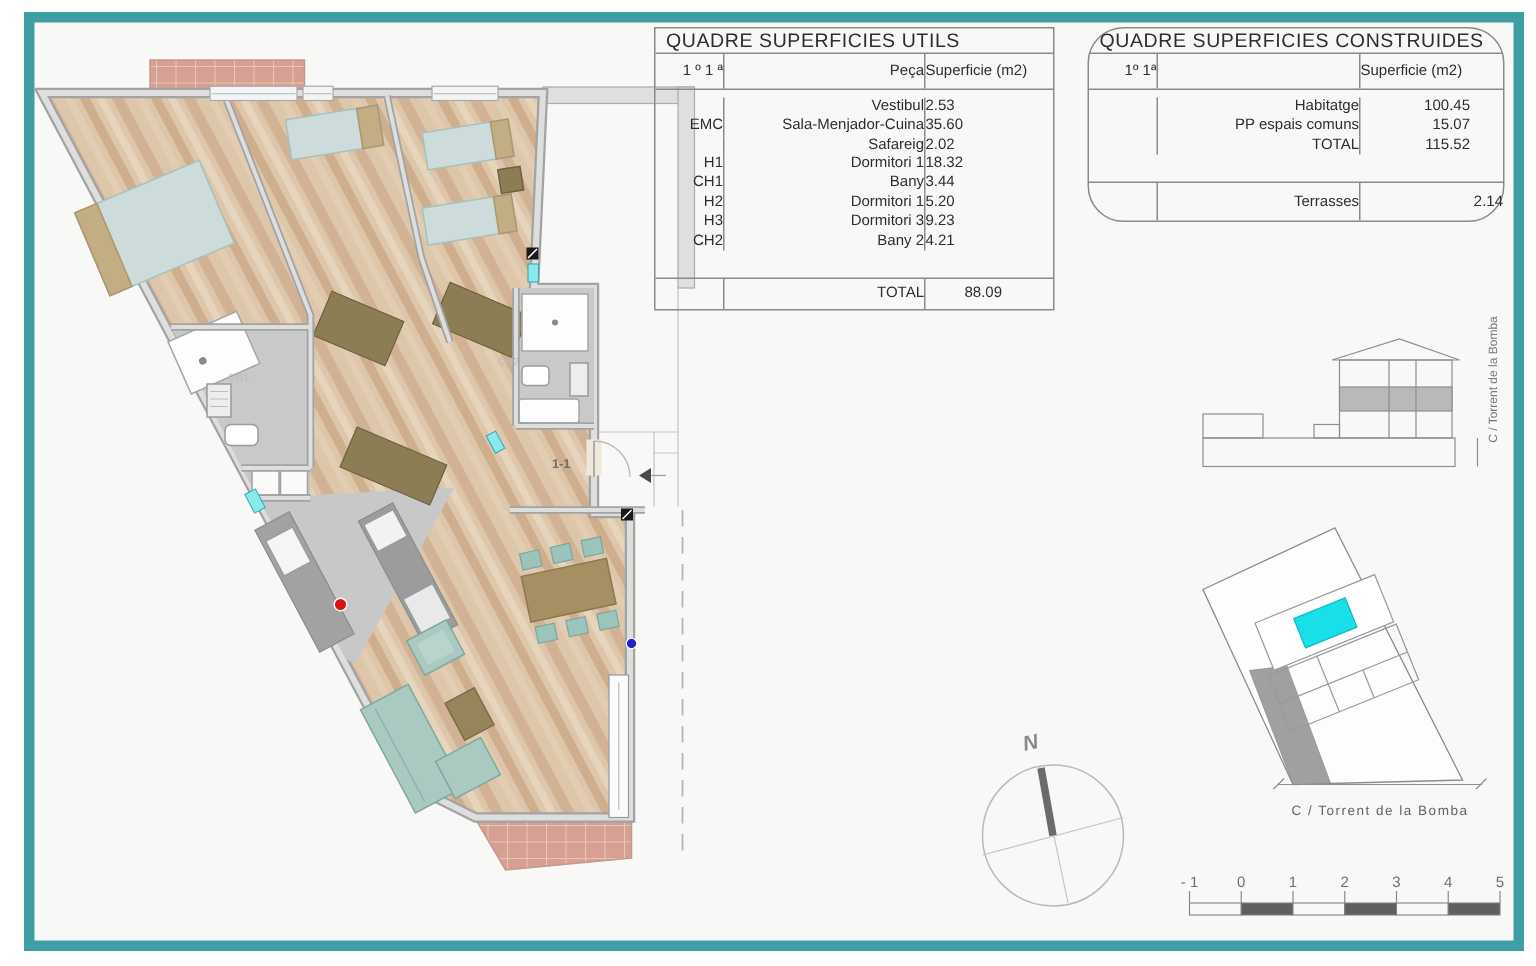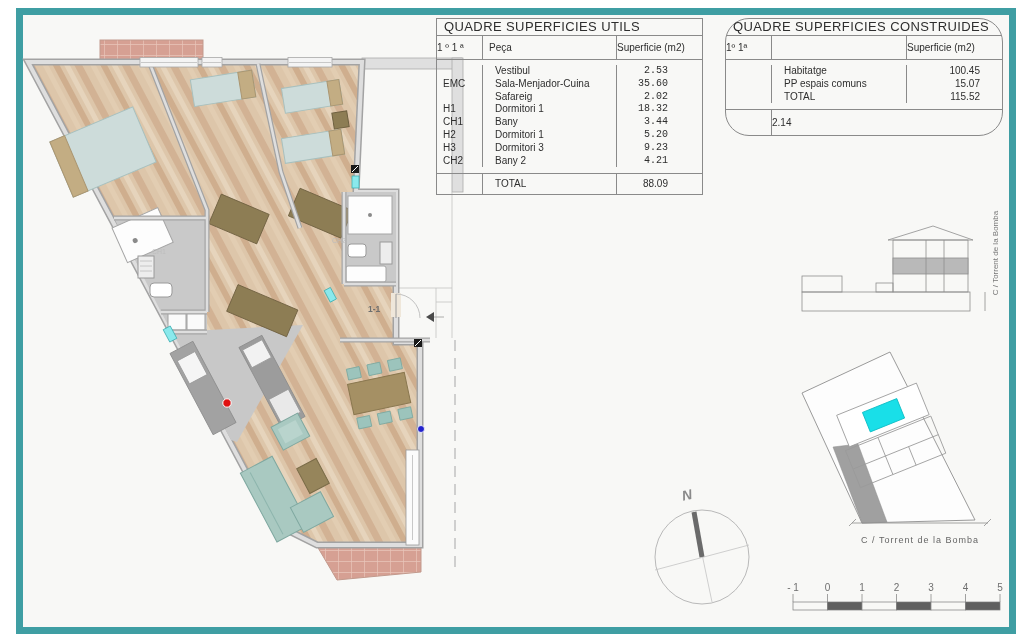--- a/index.html
+++ b/index.html
@@ -9,30 +9,30 @@
          border:7px solid #3f9ea3;background:#f8f8f6;box-sizing:border-box;}
   #draw{position:absolute;left:0;top:0;z-index:2;}
   
   .tbl{position:absolute;z-index:3;border:1px solid #8a8a8a;color:#2e2e2e;
        font-size:10px;background:transparent;}
   .tbl-title{height:16px;line-height:16px;padding-left:7px;font-size:13px;
              letter-spacing:.4px;border-bottom:1px solid #8a8a8a;}
   .cols{display:grid;}
   #t1 .cols{grid-template-columns:45px 134px 1fr;}
   #t2 .cols{grid-template-columns:45px 135px 1fr;}
-  .cols>.c{overflow:hidden;white-space:nowrap;}
+  .cols>.c{overflow:hidden;white-space:nowrap;text-align:right;}
   .cols>.c+.c{border-left:1px solid #8a8a8a;}
   .tbl-head{height:23px;line-height:23px;border-bottom:1px solid #8a8a8a;}
   .tbl-head .name{padding-left:6px;}
   .tbl-head .val{text-align:left;}
-  .tbl-body{padding:5px 0 6px 0;border-bottom:1px solid #8a8a8a;}
+  .tbl-body{padding:5px 0 18px 0;border-bottom:1px solid #8a8a8a;}
   .tbl-body .r{height:12.8px;line-height:12.8px;}
   .r .code{padding-left:6px;}
   .r .name{padding-left:12px;}
-  #t1 .r .val{text-align:right;padding-right:34px;font-family:Liberation Mono, monospace;}
+  #t1 .r .val{text-align:left;padding-right:34px;}
   #t2 .r .val{text-align:right;padding-right:22px;}
   .tbl-total{height:20px;line-height:20px;}
   .tbl-total .name{padding-left:12px;}
   #t1 .tbl-total .val{text-align:right;padding-right:34px;}
   .tbl-body2{height:25px;line-height:25px;}
 </style>
 </head>
 <body>
 
 <div id="stage">
@@ -320,16 +320,17 @@
           <div class="c val">15.07</div>
         </div>
       <div class="r cols">
           <div class="c code"></div>
           <div class="c name">TOTAL</div>
           <div class="c val">115.52</div>
         </div>
     </div>
     <div class="tbl-body2 cols">
       <div class="c code"></div>
+      <div class="c name r">Terrasses</div>
       <div class="c val r">2.14</div>
     </div>
   </div>
 </div>
 
 </body></html>

